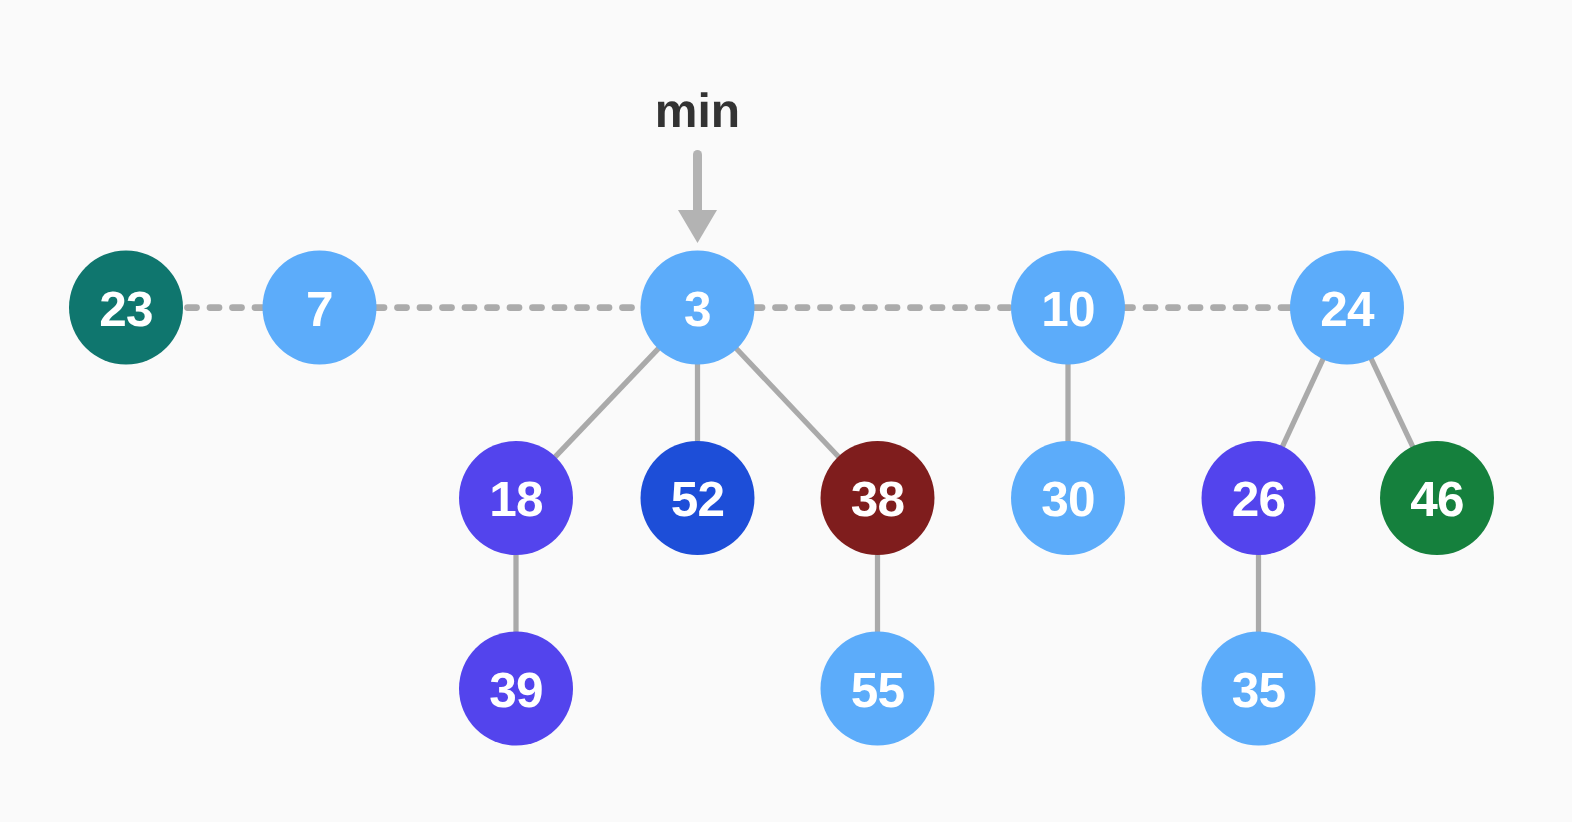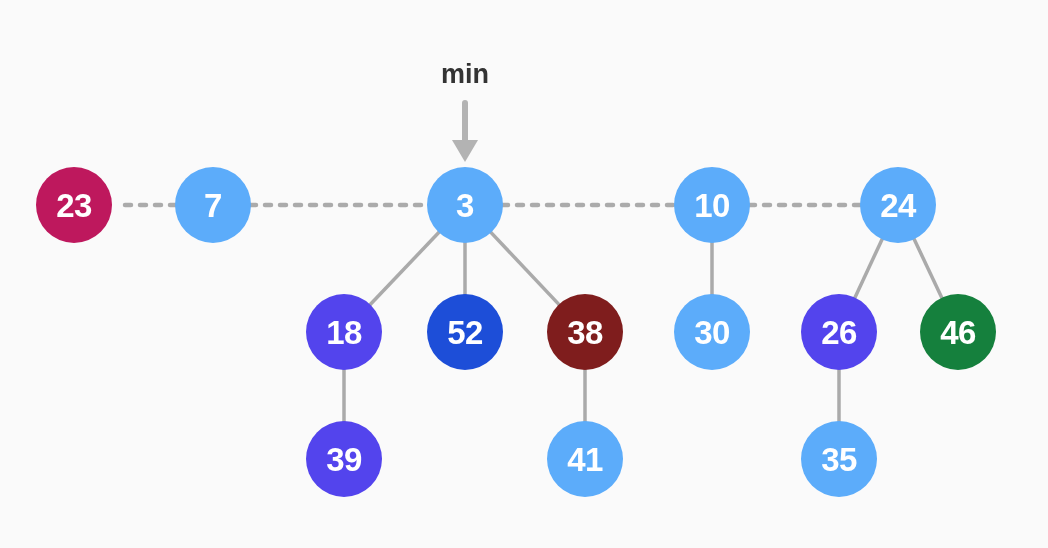--- a/index.html
+++ b/index.html
@@ -40,21 +40,21 @@
     font-size: 33px;
     line-height: 1;
     letter-spacing: -0.5px;
     box-sizing: border-box;
     user-select: none;
   }
   .min-label {
     position: absolute;
     font-family: "Liberation Sans", sans-serif;
     font-weight: bold;
-    font-size: 27px;
+    font-size: 32px;
     color: #333333;
     white-space: nowrap;
     transform: translate(-50%, -50%);
     user-select: none;
   }
 </style>
 </head>
 <body>
 
 <div id="stage">
@@ -77,31 +77,31 @@
         <line x1="585" y1="368" x2="585" y2="423" stroke="#aaaaaa" stroke-width="3.5" stroke-linecap="butt"></line>
         <line x1="839" y1="368" x2="839" y2="423" stroke="#aaaaaa" stroke-width="3.5" stroke-linecap="butt"></line>
       </g>
     <g id="pointer-arrow-group">
         <line x1="465" y1="103" x2="465" y2="142" stroke="#b3b3b3" stroke-width="6" stroke-linecap="round"></line>
         <polygon points="452,140 478,140 465,162" fill="#b3b3b3"></polygon>
       </g>
   </svg>
 
   <div id="node-layer">
-      <div class="node" style="left: 36px; top: 167px; width: 76px; height: 76px; background: #be185d; color: rgb(255, 255, 255);">23</div>
+      <div class="node" style="left: 46px; top: 167px; width: 76px; height: 76px; background: #0f766e; color: rgb(255, 255, 255);">23</div>
       <div class="node" style="left: 175px; top: 167px; width: 76px; height: 76px; background: rgb(92, 172, 250); color: rgb(255, 255, 255);">7</div>
       <div class="node" style="left: 427px; top: 167px; width: 76px; height: 76px; background: rgb(92, 172, 250); color: rgb(255, 255, 255);">3</div>
       <div class="node" style="left: 674px; top: 167px; width: 76px; height: 76px; background: rgb(92, 172, 250); color: rgb(255, 255, 255);">10</div>
       <div class="node" style="left: 860px; top: 167px; width: 76px; height: 76px; background: rgb(92, 172, 250); color: rgb(255, 255, 255);">24</div>
       <div class="node" style="left: 306px; top: 294px; width: 76px; height: 76px; background: rgb(83, 68, 237); color: rgb(255, 255, 255);">18</div>
       <div class="node" style="left: 427px; top: 294px; width: 76px; height: 76px; background: #1d4ed8; color: rgb(255, 255, 255);">52</div>
       <div class="node" style="left: 547px; top: 294px; width: 76px; height: 76px; background: #7f1d1d; color: rgb(255, 255, 255);">38</div>
       <div class="node" style="left: 674px; top: 294px; width: 76px; height: 76px; background: rgb(92, 172, 250); color: rgb(255, 255, 255);">30</div>
       <div class="node" style="left: 801px; top: 294px; width: 76px; height: 76px; background: rgb(83, 68, 237); color: rgb(255, 255, 255);">26</div>
       <div class="node" style="left: 920px; top: 294px; width: 76px; height: 76px; background: #15803d; color: rgb(255, 255, 255);">46</div>
       <div class="node" style="left: 306px; top: 421px; width: 76px; height: 76px; background: rgb(83, 68, 237); color: rgb(255, 255, 255);">39</div>
-      <div class="node" style="left: 547px; top: 421px; width: 76px; height: 76px; background: rgb(92, 172, 250); color: rgb(255, 255, 255);">41</div>
+      <div class="node" style="left: 547px; top: 421px; width: 76px; height: 76px; background: rgb(92, 172, 250); color: rgb(255, 255, 255);">55</div>
       <div class="node" style="left: 801px; top: 421px; width: 76px; height: 76px; background: rgb(92, 172, 250); color: rgb(255, 255, 255);">35</div>
     </div>
 
   <div class="min-label" id="min-label" style="left: 465px; top: 74px; color: rgb(51, 51, 51);">min</div>
 
 </div>
 
 </body></html>

